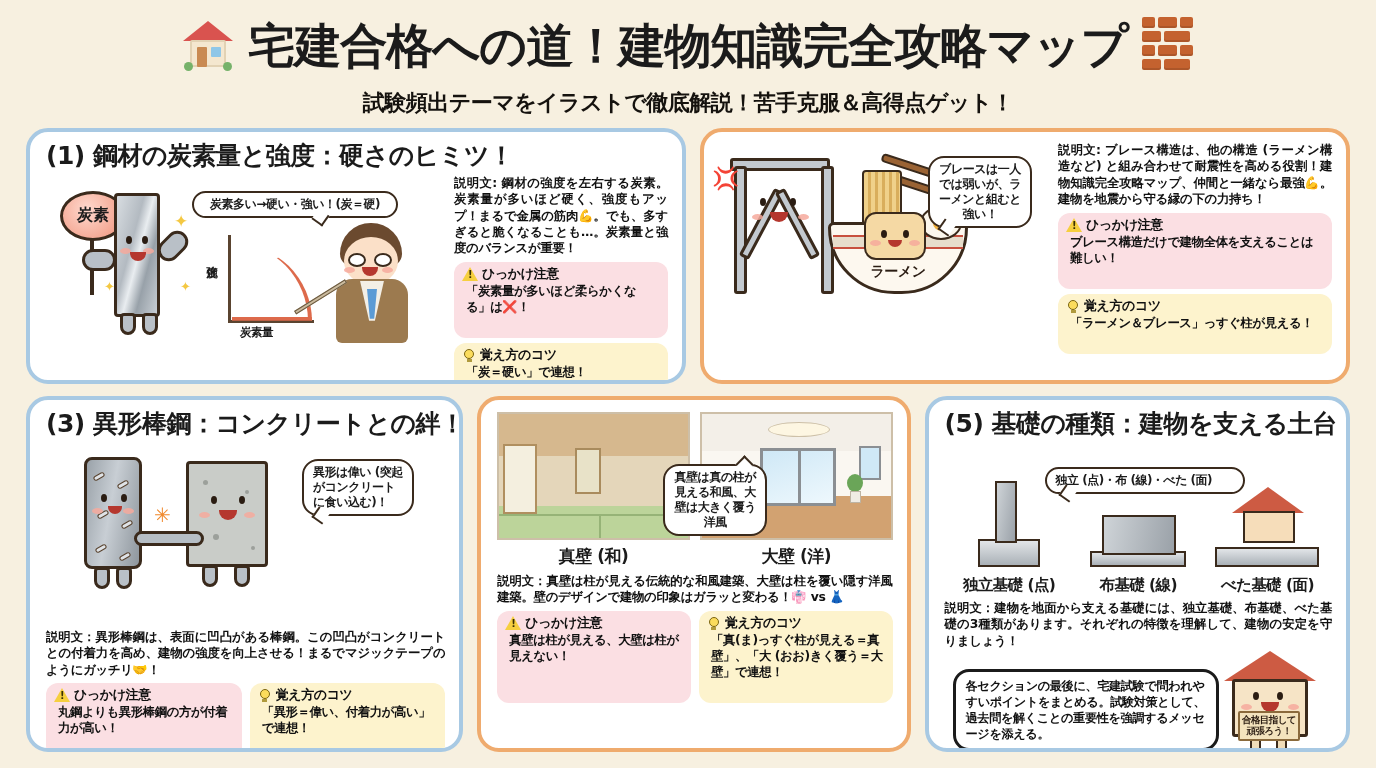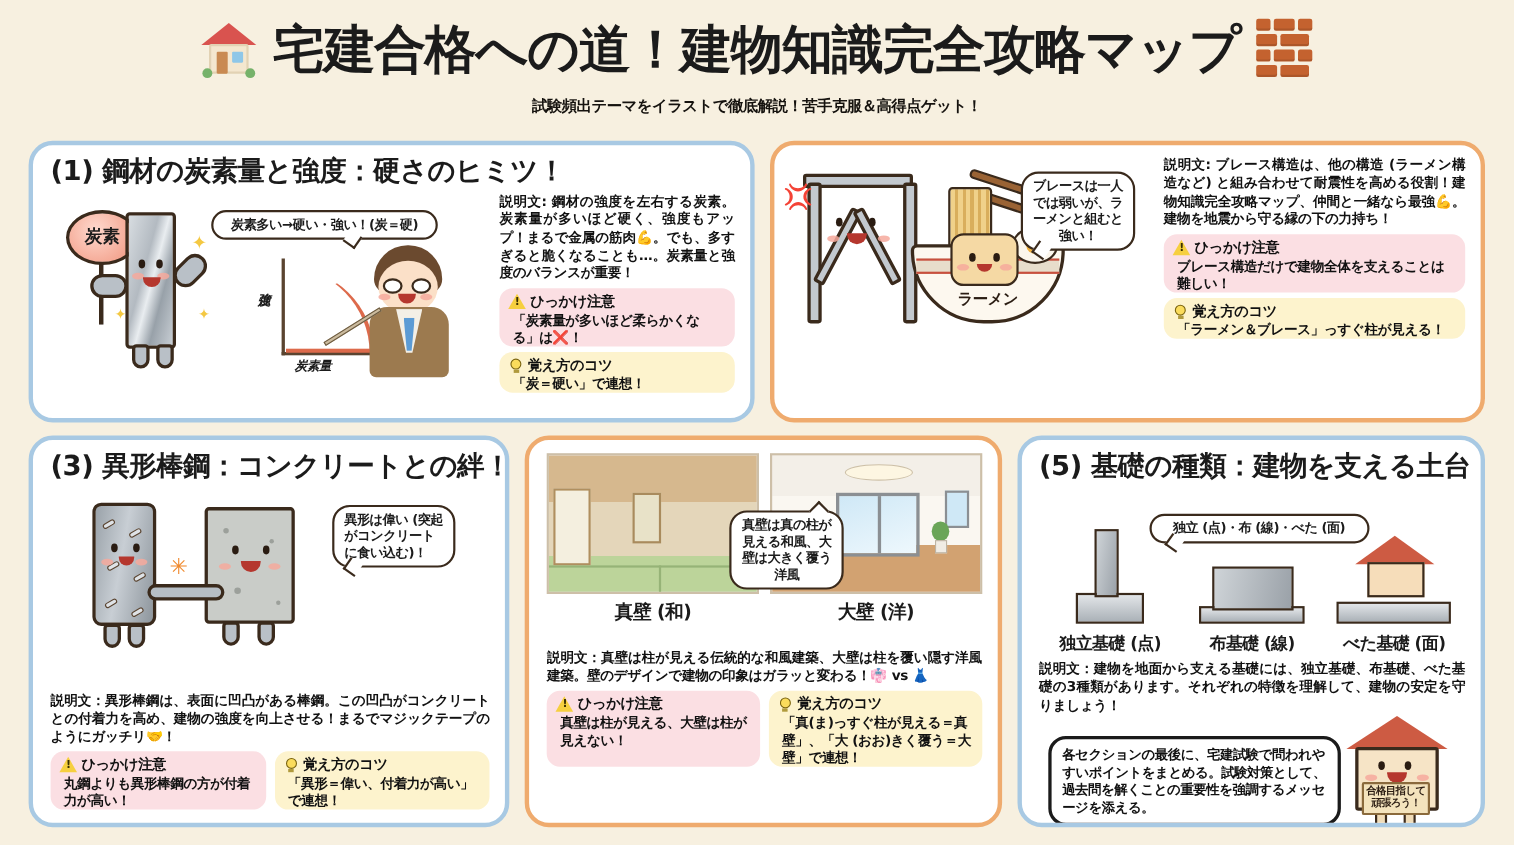--- a/index.html
+++ b/index.html
@@ -15,21 +15,21 @@
   .header { text-align: center; padding-top: 8px; }
   .title-row {
     display: flex; align-items: center; justify-content: center; gap: 14px;
     height: 74px;
   }
   .main-title {
     font-size: 47px; font-weight: bold; color: #1b1b1b; letter-spacing: -1px;
     white-space: nowrap; line-height: 1;
   }
   .subtitle {
-    font-size: 14px; font-weight: bold; color: #15120e; margin-top: 6px;
+    font-size: 22px; font-weight: bold; color: #15120e; margin-top: 6px;
     letter-spacing: -0.5px;
   }
 
   
   .house-ico { width: 52px; height: 52px; position: relative; flex: none; }
   .house-ico .roof {
     position: absolute; left: 1px; top: 2px; width: 0; height: 0;
     border-left: 25px solid transparent; border-right: 25px solid transparent;
     border-bottom: 20px solid #d9534f;
   }
@@ -76,21 +76,21 @@
   .card-body { display: flex; gap: 8px; height: calc(100% - 40px); }
   .art-col { position: relative; flex: none; }
   .text-col { flex: 1; min-width: 0; }
 
   .desc {
     font-size: 12.4px; line-height: 1.32; color: #111; font-weight: bold;
     letter-spacing: -0.3px; text-align: justify;
   }
 
   .note {
-    border-radius: 12px; padding: 3px 8px 0 8px; margin-top: 5px;
+    border-radius: 12px; padding: 3px 8px 23px 8px; margin-top: 5px;
   }
   .note.pink   { background: #fbdfe3; }
   .note.yellow { background: #fdf3cd; }
   .note-head {
     font-size: 13px; font-weight: bold; color: #111; display: flex;
     align-items: center; gap: 4px; letter-spacing: -0.4px;
   }
   .note-text {
     font-size: 12.4px; font-weight: bold; color: #111; line-height: 1.3;
     letter-spacing: -0.4px; padding-left: 4px;
@@ -165,21 +165,21 @@
     position: absolute; left: 26px; top: 52px; width: 4px; height: 56px;
     background: #c9ced3; border: 2px solid #3a2a1c;
   }
   .sign-circle {
     position: absolute; left: -4px; top: 4px; width: 66px; height: 50px;
     background: radial-gradient(circle at 40% 35%, #ffd9ce, #ef9179);
     border: 3.5px solid #3a2a1c; border-radius: 50%;
     display: flex; align-items: center; justify-content: center;
     font-size: 16px; font-weight: bold; color: #1b1b1b;
   }
-  .graph { position: absolute; left: 188px; top: 60px; width: 112px; height: 108px; font-style: italic; }
+  .graph { position: absolute; left: 160px; top: 60px; width: 112px; height: 108px; }
   .axis-y { position: absolute; left: 22px; top: 0; width: 3px; height: 88px; background: #5a4430; }
   .axis-x { position: absolute; left: 22px; top: 85px; width: 86px; height: 3px; background: #5a4430; }
   .axis-label {
     position: absolute; font-size: 11.5px; font-weight: bold; color: #1b1b1b;
     letter-spacing: -0.5px;
   }
   .curve {
     position: absolute; left: 26px; top: 8px; width: 80px; height: 78px;
     border-right: 4px solid #dd6a4b; border-top: 0;
     border-radius: 0 100% 0 0; transform: scaleX(1);
@@ -681,21 +681,21 @@
           <div style="display:flex;gap:10px;">
             <div class="rm-label" style="width:202px;">真壁 (和)</div>
             <div class="rm-label" style="width:202px;">大壁 (洋)</div>
           </div>
           <div class="bubble" style="left:166px;top:52px;width:104px;text-align:center;">
             <span>真壁は真の柱が見える和風、大壁は大きく覆う洋風</span>
             <div class="tail" style="right:14px;top:-8px;transform:rotate(-135deg);"></div>
           </div>
         </div>
 
-        <div class="desc" style="margin-top:22px;">説明文：真壁は柱が見える伝統的な和風建築、大壁は柱を覆い隠す洋風建築。壁のデザインで建物の印象はガラッと変わる！👘 vs 👗</div>
+        <div class="desc" style="margin-top:5px;">説明文：真壁は柱が見える伝統的な和風建築、大壁は柱を覆い隠す洋風建築。壁のデザインで建物の印象はガラッと変わる！👘 vs 👗</div>
         <div style="display:flex;gap:8px;">
           <div class="note pink" style="flex:1;">
             <div class="note-head">
               <span class="warn-ico"></span>
               <span>ひっかけ注意</span>
             </div>
             <div class="note-text">真壁は柱が見える、大壁は柱が見えない！</div>
           </div>
           <div class="note yellow" style="flex:1;">
             <div class="note-head">
@@ -731,21 +731,21 @@
               </div>
             </div>
           </div>
 
           <div class="found-labels">
             <div class="found-label" style="width:116px;">独立基礎 (点)</div>
             <div class="found-label" style="width:116px;">布基礎 (線)</div>
             <div class="found-label" style="width:116px;">べた基礎 (面)</div>
           </div>
 
-          <div class="bubble round" style="left:100px;top:4px;width:200px;text-align:center;">
+          <div class="bubble round" style="left:100px;top:4px;width:200px;">
             <span>独立 (点)・布 (線)・べた (面)</span>
             <div class="tail" style="left:14px;bottom:-8px;transform:rotate(125deg);"></div>
           </div>
         </div>
 
         <div class="desc" style="margin-top:4px;">説明文：建物を地面から支える基礎には、独立基礎、布基礎、べた基礎の3種類があります。それぞれの特徴を理解して、建物の安定を守りましょう！</div>
 
         <div style="position:relative;height:104px;margin-top:4px;">
           <div class="final-bubble">各セクションの最後に、宅建試験で問われやすいポイントをまとめる。試験対策として、過去問を解くことの重要性を強調するメッセージを添える。</div>
           <div class="mascot">

